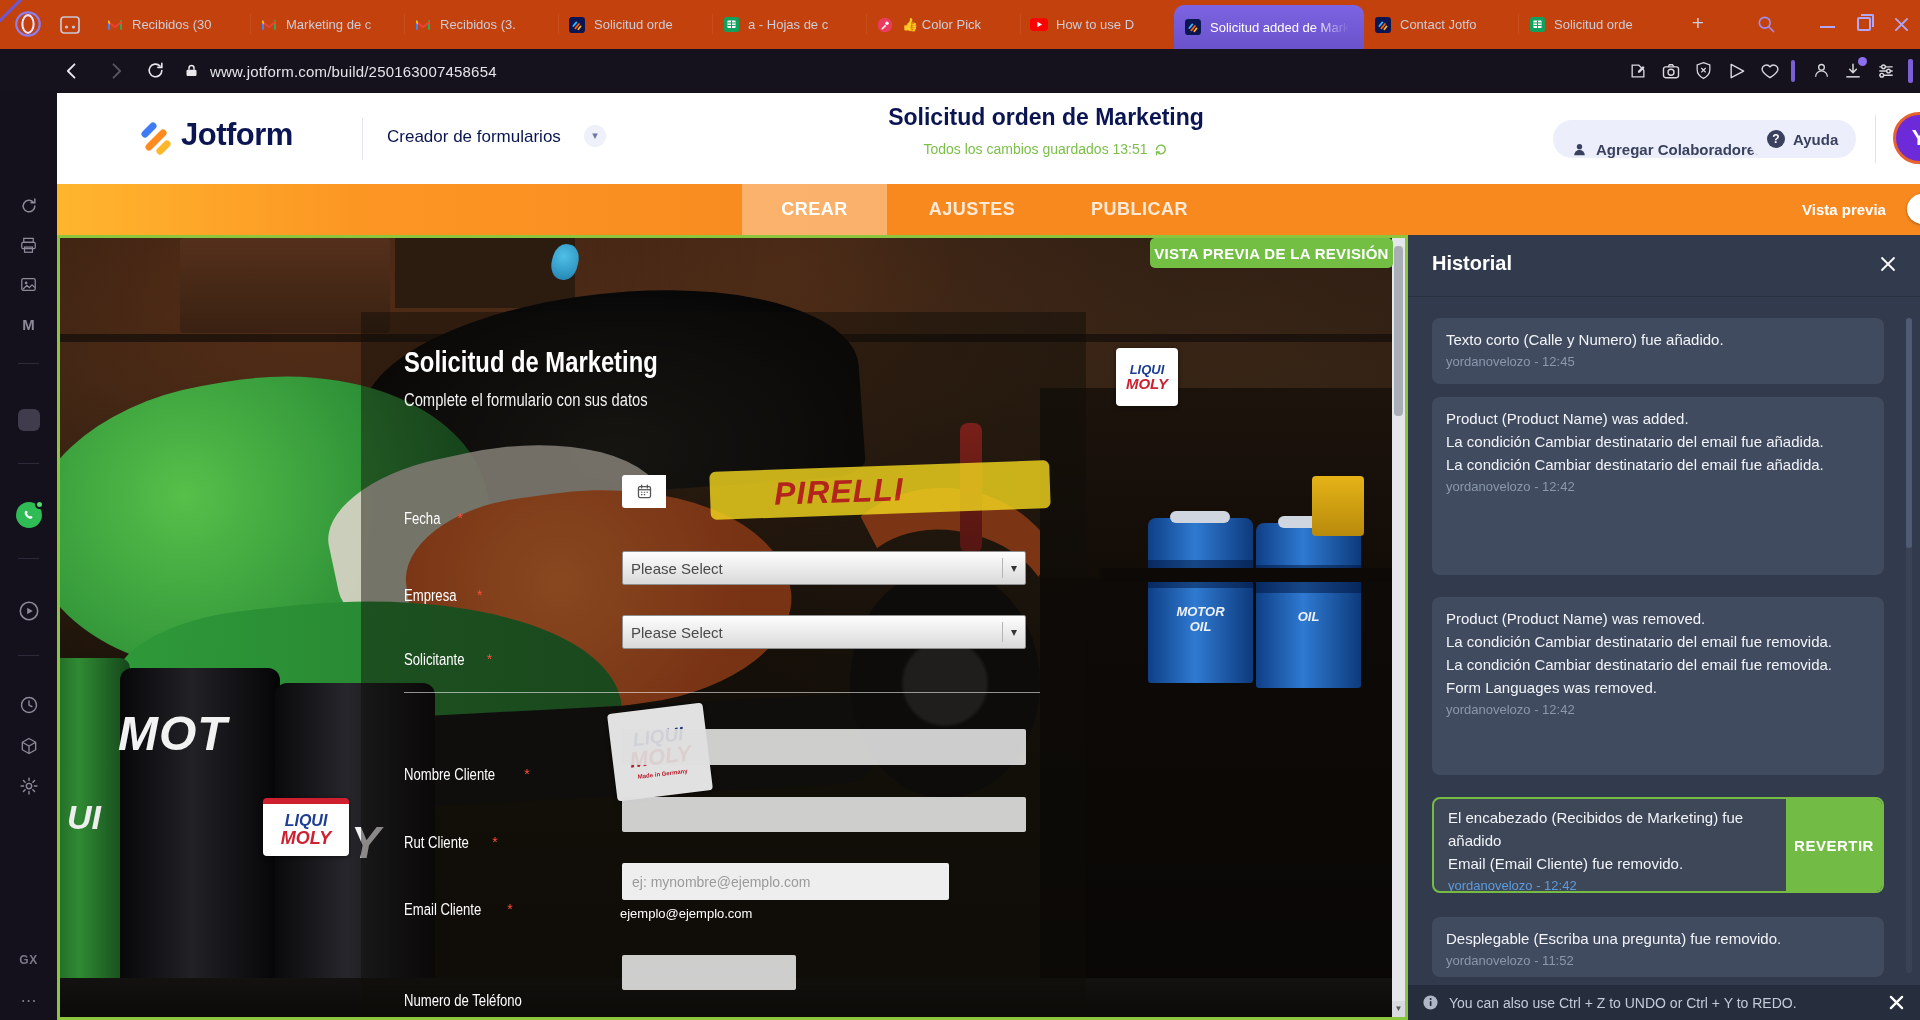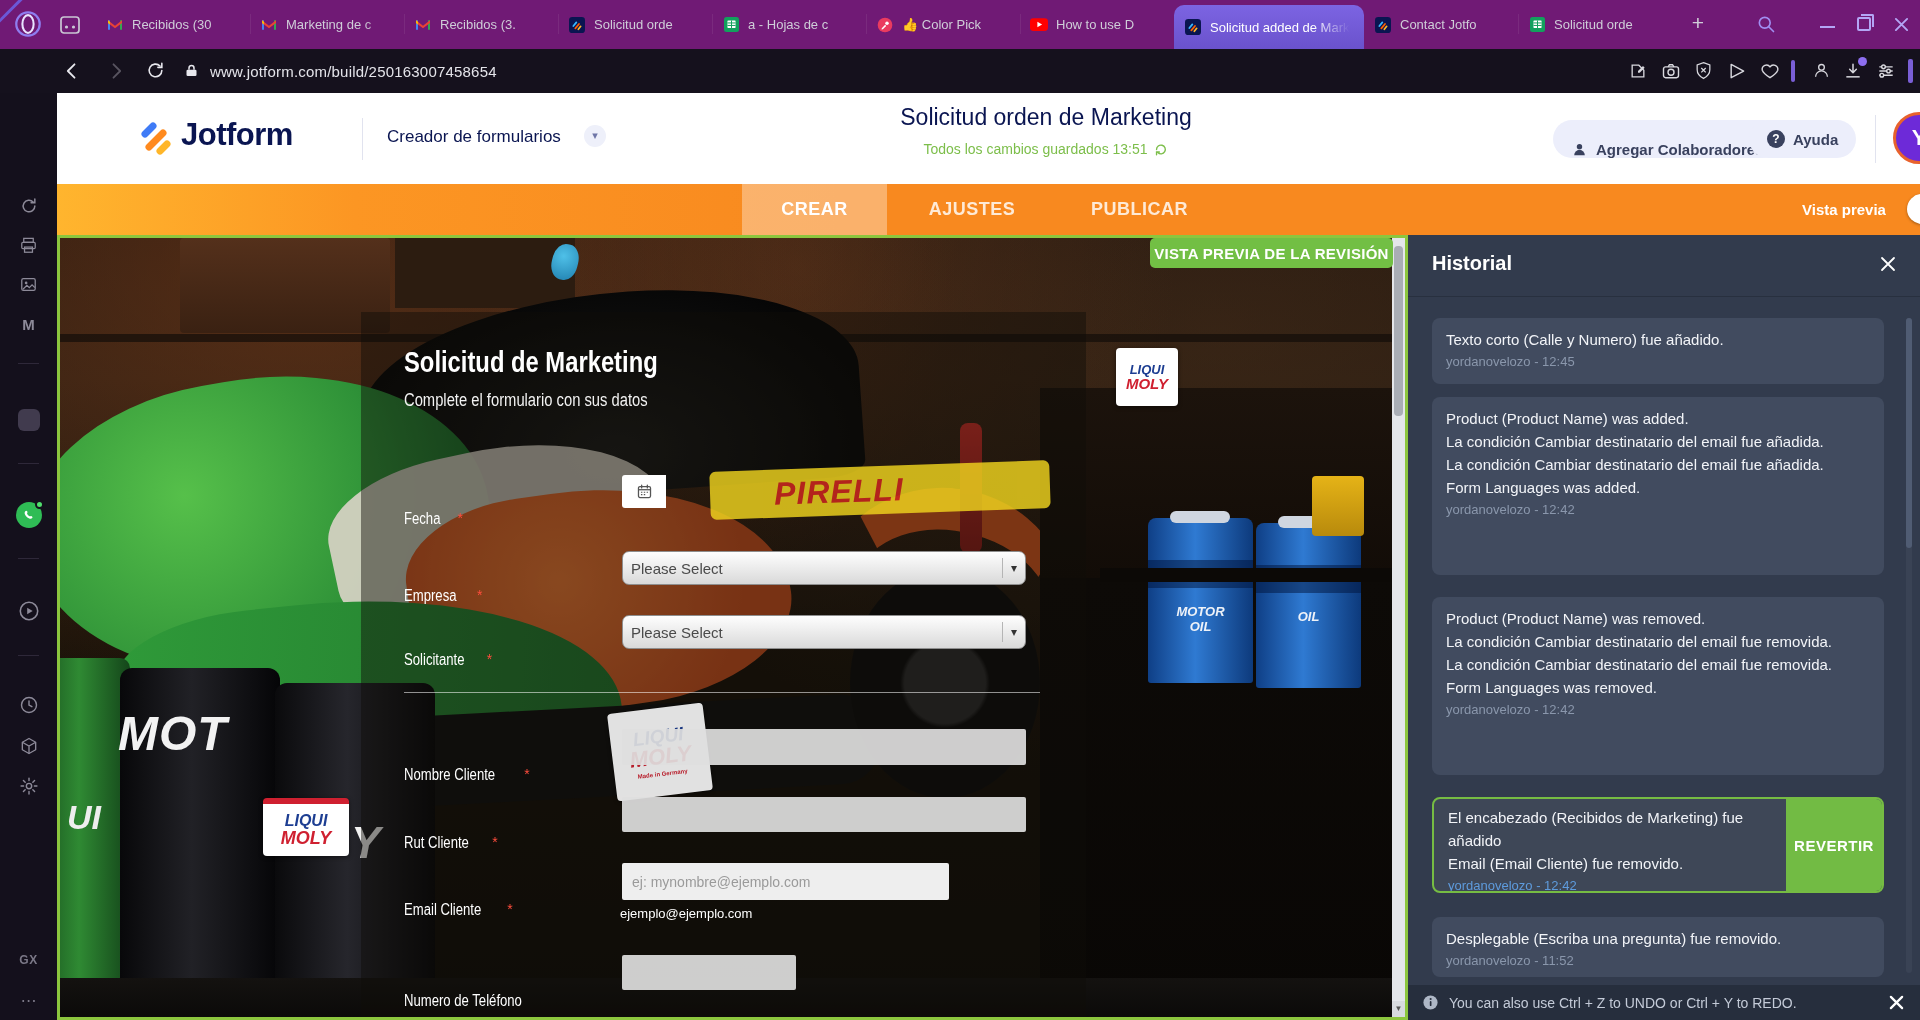--- a/index.html
+++ b/index.html
@@ -2,21 +2,21 @@
 <html><head>
 <meta charset="utf-8">
 <style>
   * { margin:0; padding:0; box-sizing:border-box; }
   html,body { width:1920px; height:1020px; overflow:hidden; background:#14101c;
     font-family:"Liberation Sans","DejaVu Sans",sans-serif; }
   #app { position:relative; width:1920px; height:1020px; }
   svg { display:block; }
 
   
-  .tabbar { position:absolute; left:0; top:0; width:1920px; height:49px; background:#701a75; }
+  .tabbar { position:absolute; left:0; top:0; width:1920px; height:49px; background:#c2410c; }
   .corner-accent { position:absolute; left:-10px; top:8px; width:42px; height:3px; background:#6b58d8; transform:rotate(-45deg); }
   .opera-logo { position:absolute; left:13px; top:9px; }
   .tab-overview { position:absolute; left:58px; top:13px; }
   .tabs { position:absolute; left:96px; top:0; height:49px; display:flex; align-items:stretch; }
   .tab { width:154px; display:flex; align-items:center; gap:8px; padding:0 10px; cursor:default; position:relative; }
   .tab + .tab::before { content:""; position:absolute; left:0; top:14px; height:20px; width:1px; background:rgba(255,255,255,0.07); }
   .tab.active { width:190px; background:linear-gradient(180deg,#7c64e2,#6a52cc); border-radius:10px 10px 0 0; margin-top:5px; height:44px; }
   .tab.active::before, .tab.active + .tab::before { display:none; }
   .tab-title { font-size:13px; color:#cfcdd8; white-space:nowrap; overflow:hidden; flex:1;
     -webkit-mask-image:linear-gradient(90deg,#000 72%,transparent 97%); mask-image:linear-gradient(90deg,#000 72%,transparent 97%); }
@@ -49,21 +49,21 @@
   .sb-gx { color:#7b7887; font-size:12px; font-weight:700; letter-spacing:0.5px; }
   .sb-more { color:#7b7887; font-size:16px; }
 
   
   .jf-header { position:absolute; left:57px; top:93px; width:1863px; height:91px; background:#fff; }
   .jf-logo { position:absolute; left:78px; top:26px; }
   .jf-brand { position:absolute; left:124px; top:24px; font-size:31px; font-weight:800; color:#0a1551; letter-spacing:-0.5px; }
   .jf-vline { position:absolute; left:305px; top:25px; width:1px; height:42px; background:#e1e3ef; }
   .jf-product { position:absolute; left:330px; top:34px; font-size:17px; color:#0a1551; }
   .jf-prod-chev { position:absolute; left:527px; top:32px; width:22px; height:22px; border-radius:50%; background:#eef0fa; color:#6f76a7; font-size:11px; text-align:center; line-height:21px; }
-  .jf-title { position:absolute; left:989px; top:11px; transform:translateX(-50%); font-size:23px; font-weight:400; color:#0a1551; white-space:nowrap; }
+  .jf-title { position:absolute; left:989px; top:11px; transform:translateX(-50%); font-size:23px; font-weight:700; color:#0a1551; white-space:nowrap; }
   .jf-saved { position:absolute; left:989px; top:48px; transform:translateX(-50%); font-size:14px; color:#7cbe4a; display:flex; align-items:center; gap:6px; white-space:nowrap; }
   .pill { position:absolute; top:27px; height:38px; border-radius:20px; background:#eceefb; color:#39415e; font-size:15px; font-weight:600; display:flex; align-items:center; gap:8px; padding:0 18px; }
   .pill-collab { left:1496px;align-items:flex-end; }
   .pill-help { left:1692px; }
   .q-ico { width:18px; height:18px; border-radius:50%; background:#39415e; color:#fff; font-size:12px; font-weight:700; text-align:center; line-height:18px; }
   .jf-avline { position:absolute; left:1818px; top:22px; width:1px; height:48px; background:#e1e3ef; }
   .avatar { position:absolute; left:1836px; top:19px; width:52px; height:52px; border-radius:50%; background:#6d2ad8; border:3px solid #e8622d; color:#fff; font-size:22px; font-weight:700; display:flex; align-items:center; justify-content:center; }
 
   
   .jf-nav { position:absolute; left:57px; top:184px; width:1863px; height:51px;
@@ -134,21 +134,21 @@
   .cond { display:inline-block; transform:scaleX(0.82); transform-origin:0 50%; white-space:nowrap; }
   .f-title { position:absolute; left:43px; top:34px; color:#fff; font-size:29px; font-weight:700; }
   .f-sub { position:absolute; left:43px; top:78px; color:#f2f2f2; font-size:18px; }
   .fl { position:absolute; left:43px; color:#fff; font-size:16px;margin-top:28px; }
   .req { color:#ff4d3d; font-size:14px; margin-left:9px; vertical-align:top; }
   .fc { position:absolute; left:261px; width:404px; }
   .date-wrap { height:33px; display:flex; }
   .cal-btn { width:44px; height:33px; background:#fff; border-radius:3px 0 0 3px; display:flex; align-items:center; justify-content:center; }
   .date-input { flex:1; height:33px; border:1px solid rgba(255,255,255,0.92); border-left:none; display:flex; align-items:center; padding-left:14px; }
   .ghost { color:rgba(255,255,255,0.28); font-size:15px; }
-  .selectbox { height:34px; background:linear-gradient(#fefefe,#d9d9d9); border:1px solid #8e8e8e; border-radius:7px; display:flex; align-items:center; padding:0 8px; }
+  .selectbox { height:34px; background:linear-gradient(#fefefe,#d9d9d9); border:1px solid #8e8e8e; border-radius:2px; display:flex; align-items:center; padding:0 8px; }
   .sel-val { flex:1; color:#4a4a4a; font-size:15px; }
   .sel-arrow { color:#333; font-size:12px; padding-left:8px; border-left:1px solid #b5b5b5; height:20px; line-height:20px; }
   .tinput { background:rgba(222,222,222,0.92); border-radius:2px; }
   .f-div { position:absolute; left:43px; top:380px; width:636px; height:1px; background:rgba(255,255,255,0.55); }
   .email-input { width:327px; height:37px; background:rgba(248,248,248,0.96); border:none; border-radius:2px; padding:0 10px; font-size:14px; font-family:inherit; color:#333; }
   .email-input::placeholder { color:#9a9a9a; }
   .f-hint { position:absolute; left:259px; top:594px; color:#fff; font-size:13px; }
 
   .banner { position:absolute; left:1090px; top:0; width:243px; height:30px; background:#72bf44; border-radius:5px; z-index:6;
     color:#fff; font-size:15px; font-weight:700; letter-spacing:0.3px; display:flex; align-items:center; justify-content:center; }
@@ -632,21 +632,20 @@
 
     <div class="card" style="top:83px;height:66px">
       <div class="c-line">Texto corto (Calle y Numero) fue añadido.</div>
       <div class="c-meta">yordanovelozo - 12:45</div>
     </div>
 
     <div class="card" style="top:162px;height:178px">
       <div class="c-line">Product (Product Name) was added.</div>
       <div class="c-line">La condición Cambiar destinatario del email fue añadida.</div>
       <div class="c-line">La condición Cambiar destinatario del email fue añadida.</div>
-      <div class="c-line">Form Languages was added.</div>
       <div class="c-meta">yordanovelozo - 12:42</div>
     </div>
 
     <div class="card" style="top:362px;height:178px">
       <div class="c-line">Product (Product Name) was removed.</div>
       <div class="c-line">La condición Cambiar destinatario del email fue removida.</div>
       <div class="c-line">La condición Cambiar destinatario del email fue removida.</div>
       <div class="c-line">Form Languages was removed.</div>
       <div class="c-meta">yordanovelozo - 12:42</div>
     </div>

